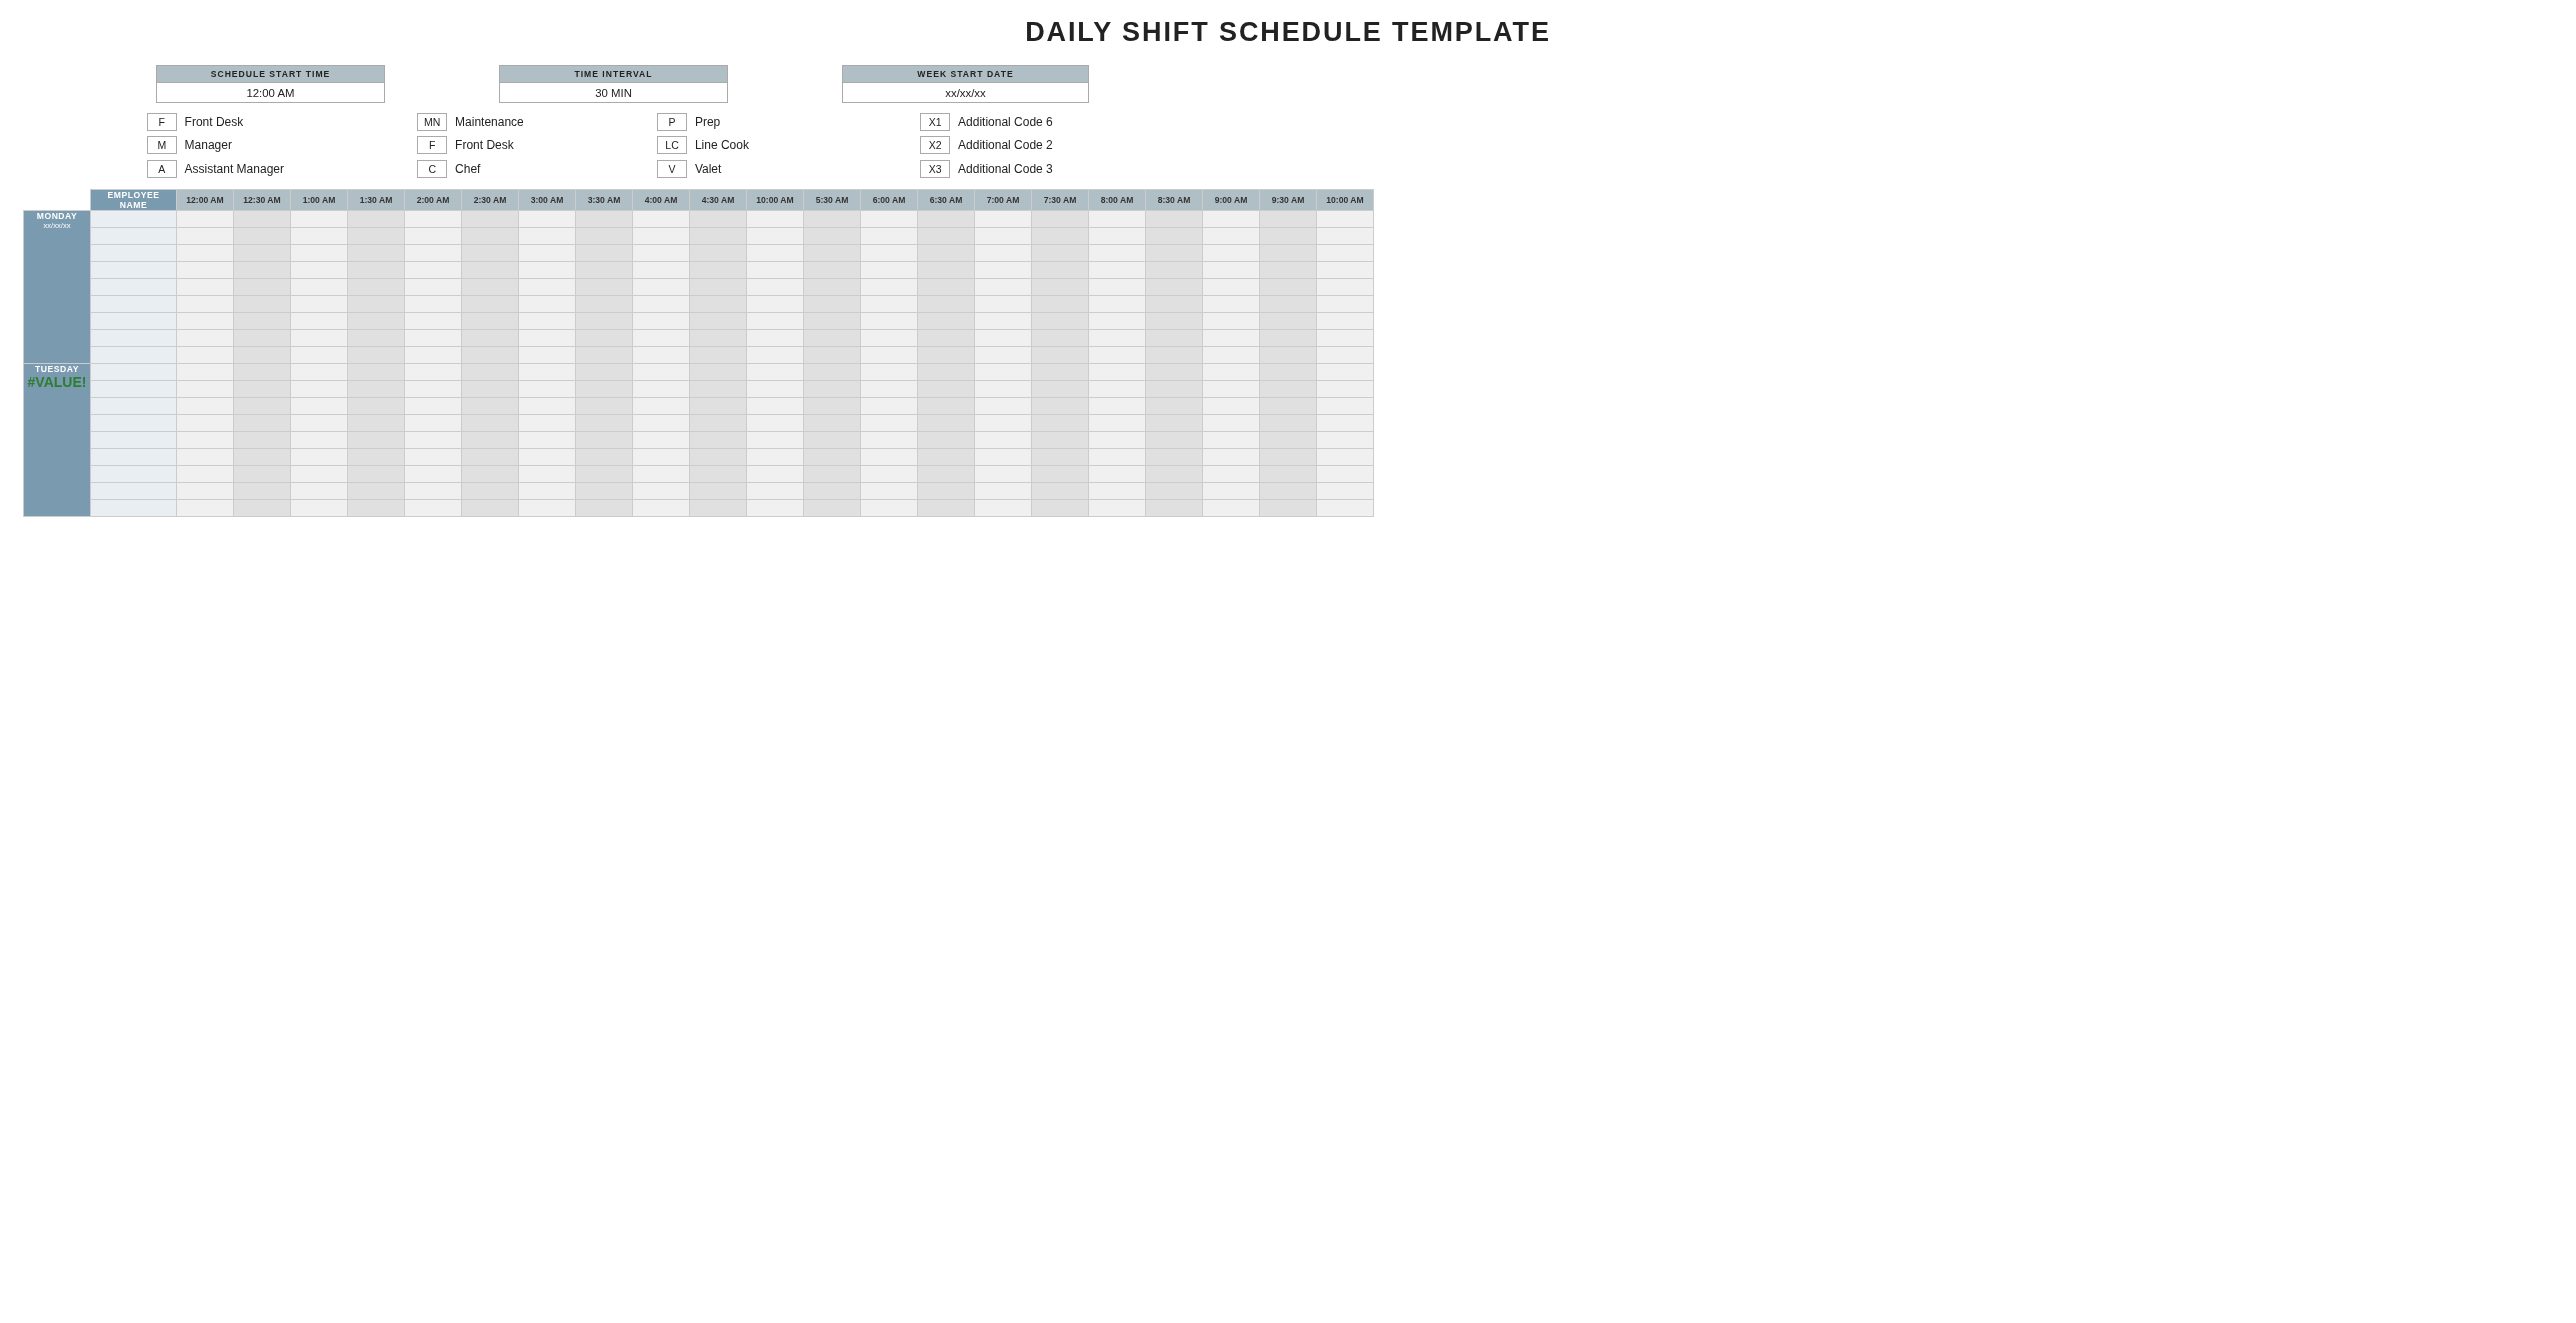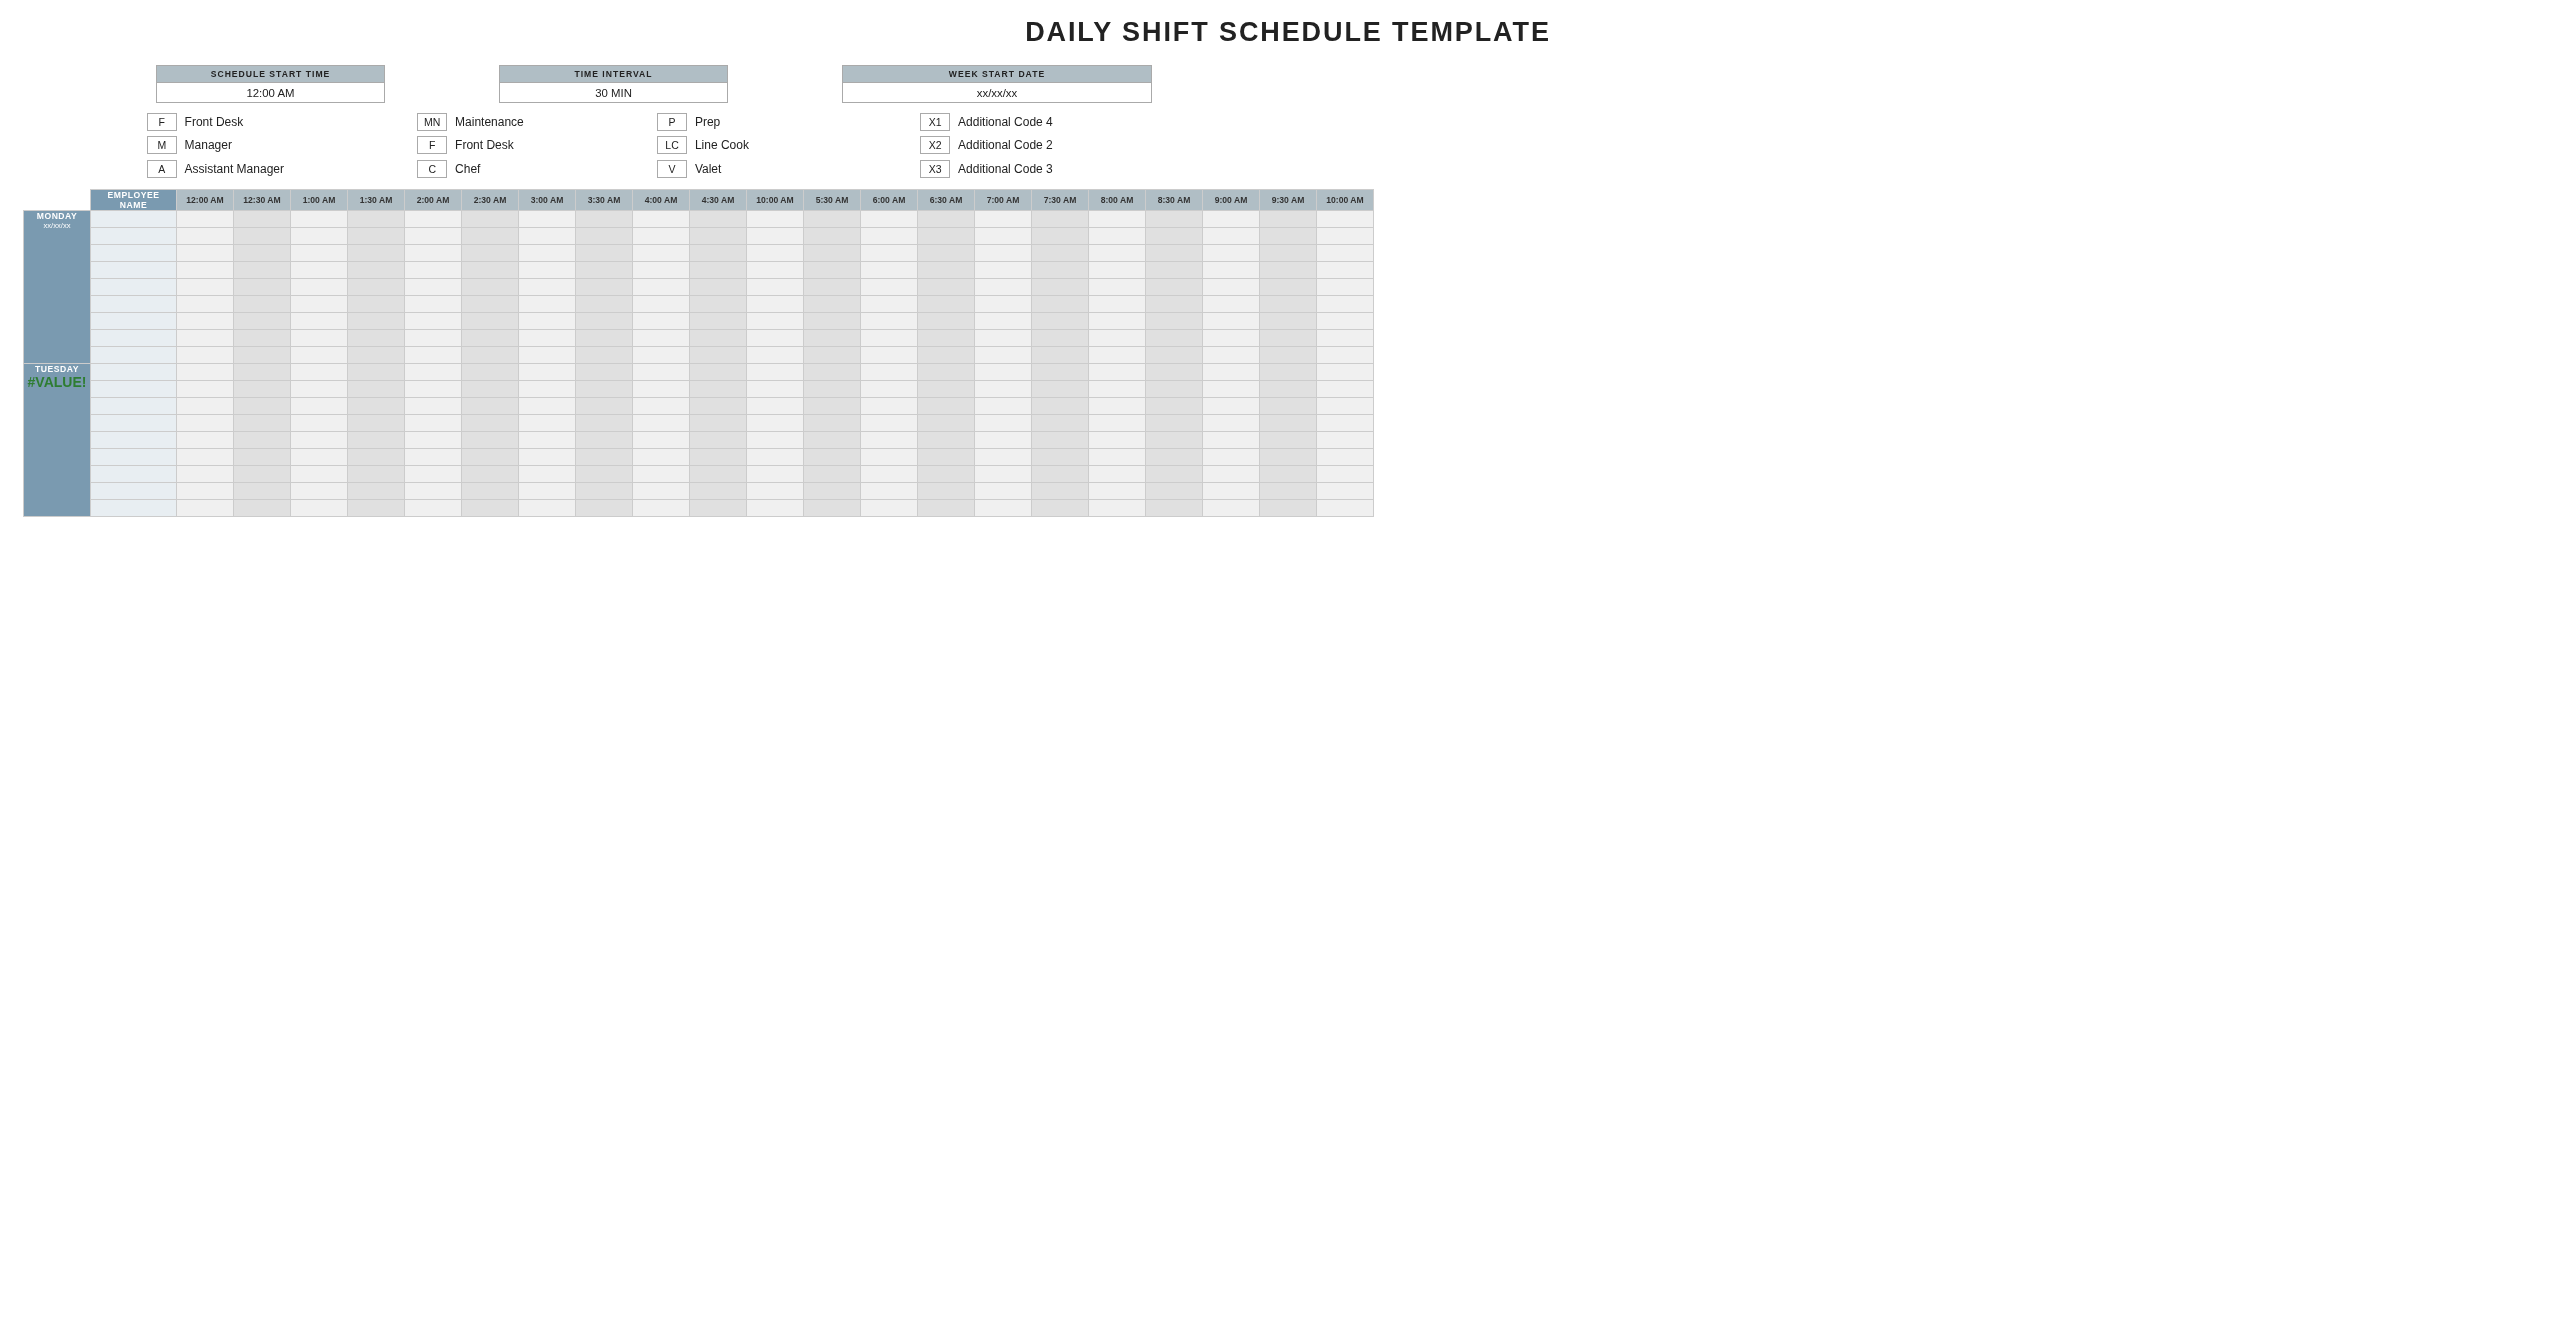--- a/index.html
+++ b/index.html
@@ -206,21 +206,21 @@
   <div class="control-block">
     <div class="control-label">SCHEDULE START TIME</div>
     <div class="control-value">12:00 AM</div>
   </div>
   <div style="width:76px;"></div>
   <div class="control-block">
     <div class="control-label">TIME INTERVAL</div>
     <div class="control-value">30 MIN</div>
   </div>
   <div style="width:76px;"></div>
-  <div class="control-block" style="width:310px;">
+  <div class="control-block" style="width:247px;">
     <div class="control-label">WEEK START DATE</div>
     <div class="control-value">xx/xx/xx</div>
   </div>
 </div>
 
 <div class="legend-section">
   <div style="width:114px;"></div>
   <div class="legend-col">
     <div class="legend-item">
       <span class="legend-code">F</span>
@@ -262,21 +262,21 @@
     </div>
     <div class="legend-item">
       <span class="legend-code">V</span>
       <span class="legend-name">Valet</span>
     </div>
   </div>
   <div style="width:114px;"></div>
   <div class="legend-col">
     <div class="legend-item">
       <span class="legend-code">X1</span>
-      <span class="legend-name">Additional Code 4</span>
+      <span class="legend-name">Additional Code 6</span>
     </div>
     <div class="legend-item">
       <span class="legend-code">X2</span>
       <span class="legend-name">Additional Code 2</span>
     </div>
     <div class="legend-item">
       <span class="legend-code">X3</span>
       <span class="legend-name">Additional Code 3</span>
     </div>
   </div>

